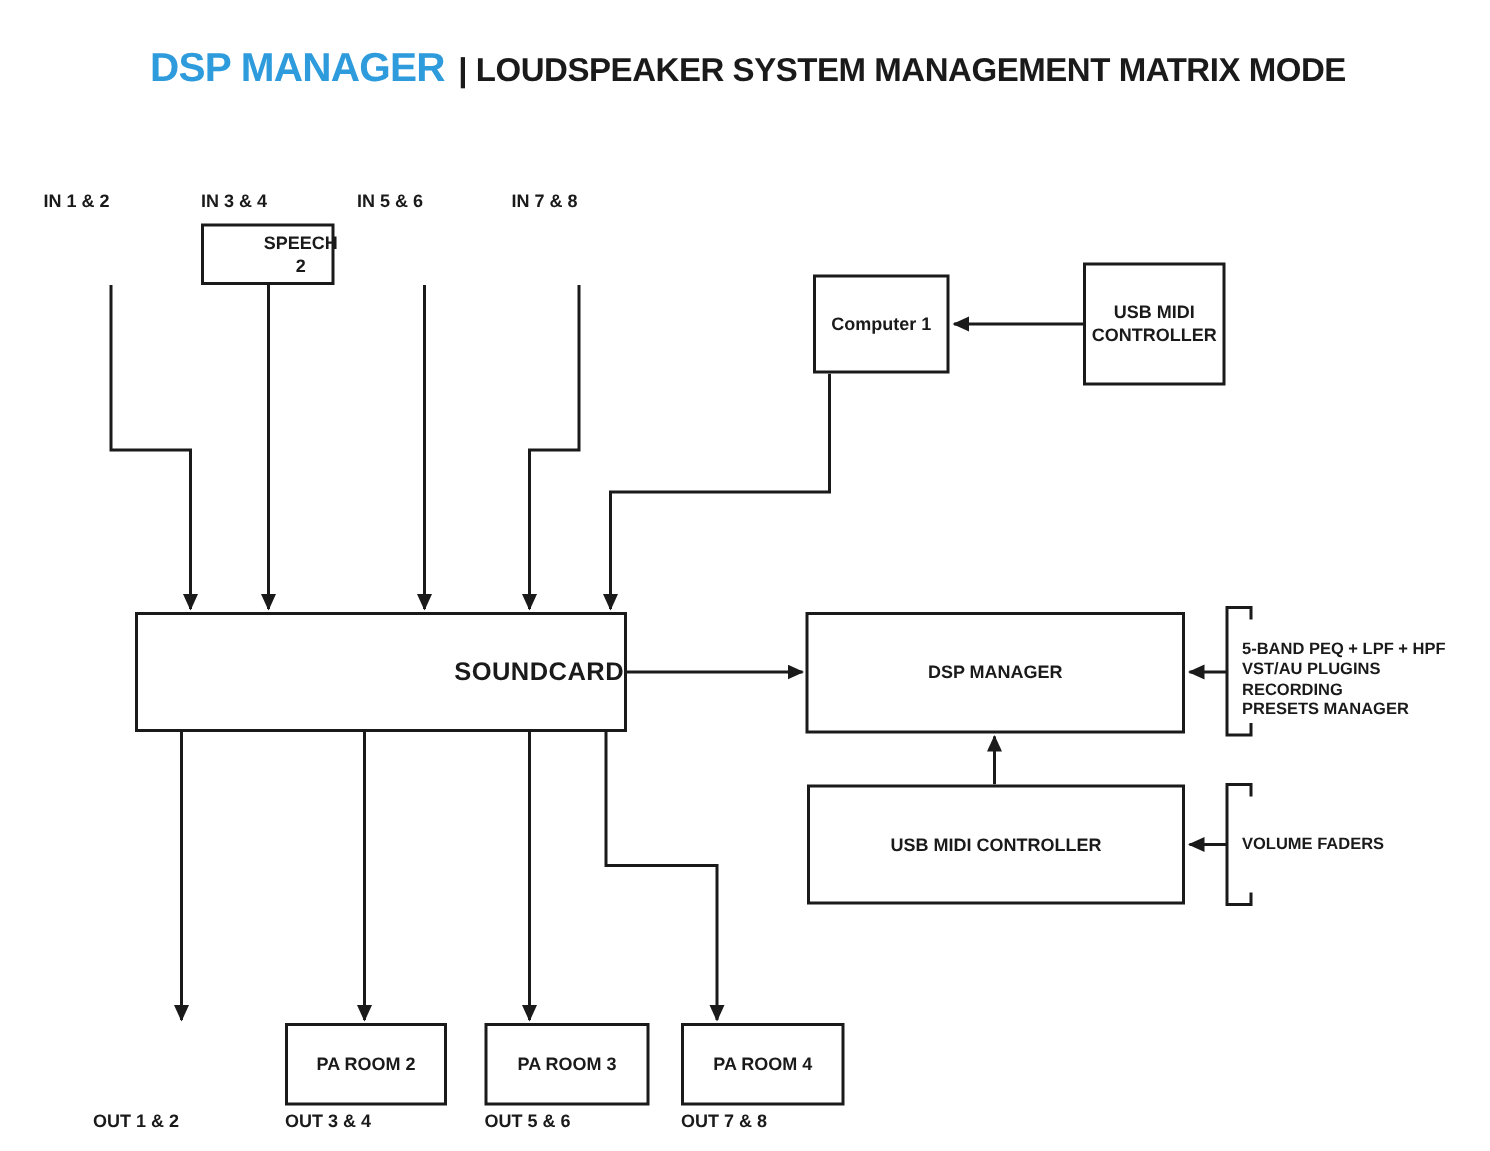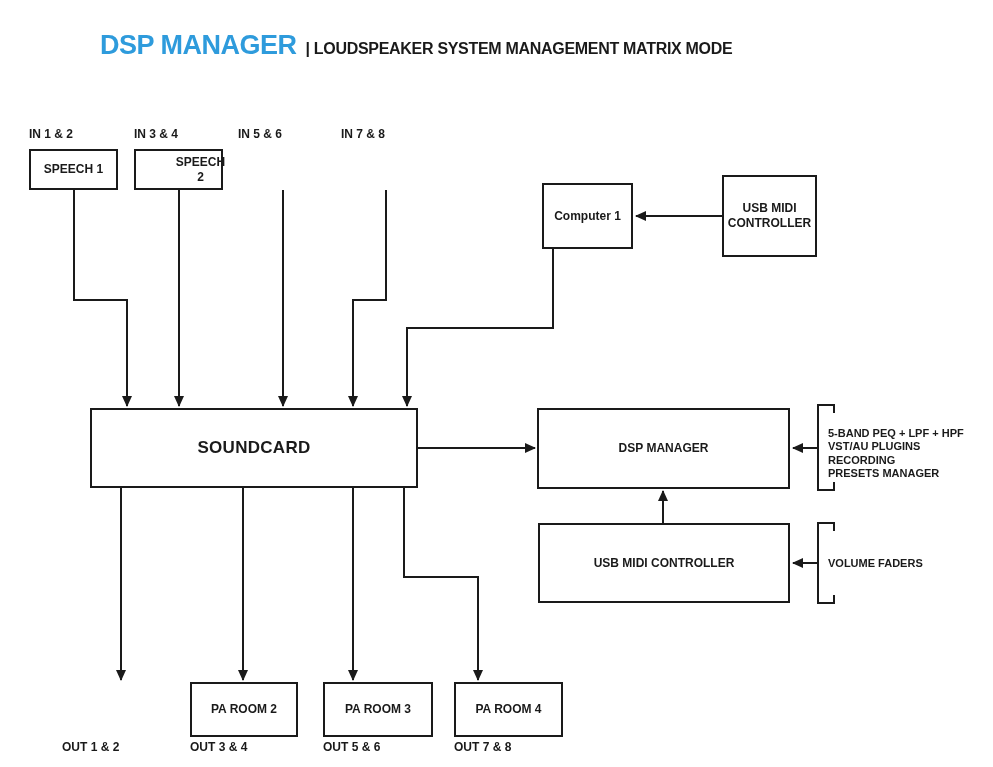--- a/index.html
+++ b/index.html
@@ -11,31 +11,31 @@
   .stage{
     position:relative;width:983px;height:767px;background:var(--background);
     font-family:Liberation Sans, sans-serif;
     color:var(--line);overflow:hidden;
   }
   .title{
     position:absolute;left:100px;top:30px;display:flex;align-items:baseline;gap:9px;
     white-space:nowrap;
   }
   .title .brand{font-size:27px;font-weight:bold;color:var(--brand-blue);letter-spacing:-0.5px;}
-  .title .rest{font-size:16px;font-weight:bold;color:var(--line);letter-spacing:-0.3px;}
+  .title .rest{font-size:22px;font-weight:bold;color:var(--line);letter-spacing:-0.3px;}
   svg.wires{position:absolute;left:0;top:0;width:993px;height:767px;}
   .connector{stroke:var(--line);stroke-width:2;fill:none;}
   .bracket{stroke:var(--line);stroke-width:2;fill:none;}
   #ah path{fill:var(--line);}
   .node{
     position:absolute;box-sizing:border-box;border:2px solid var(--line);
     background:var(--background);display:flex;align-items:center;justify-content:center;
     text-align:center;font-weight:bold;font-size:12px;line-height:1.25;
   }
-  .node.big{font-size:17px;letter-spacing:0.3px;}
+  .node.big{font-size:17px;letter-spacing:0.3px;justify-content:flex-end;}
   .portlabel{
     position:absolute;text-align:left;font-weight:bold;font-size:12px;white-space:nowrap;
   }
   .sidenote{
     position:absolute;font-weight:bold;font-size:11px;line-height:13.4px;white-space:nowrap;
   }
 </style>
 </head>
 <body>
 
@@ -68,23 +68,20 @@
     <path class="connector" d="M404,488 V577 H478 V680" marker-end="url(#ah)"></path>
     <path class="bracket" d="M834,413 V405 H818 V490 H834 V482"></path>
     <path class="bracket" d="M834,531 V523 H818 V603 H834 V595"></path>
   </svg>
 
   <div class="portlabel" style="left:29px;top:127px;width:89px;">IN 1 &amp; 2</div>
   <div class="portlabel" style="left:134px;top:127px;width:89px;">IN 3 &amp; 4</div>
   <div class="portlabel" style="left:238px;top:127px;width:89px;">IN 5 &amp; 6</div>
   <div class="portlabel" style="left:341px;top:127px;width:88px;">IN 7 &amp; 8</div>
 
-  <div class="node" style="left:29px;top:149px;width:89px;height:41px;">
-    <span>SPEECH 1</span>
-  </div>
   <div class="node" style="left:134px;top:149px;width:89px;height:41px;padding-left:44px;">
     <span>SPEECH 2</span>
   </div>
 
   <div class="node" style="left:542px;top:183px;width:91px;height:66px;">
     <span>Computer 1</span>
   </div>
   <div class="node" style="left:722px;top:175px;width:95px;height:82px;">
     <span>
       <span style="display:block;">USB MIDI</span>

